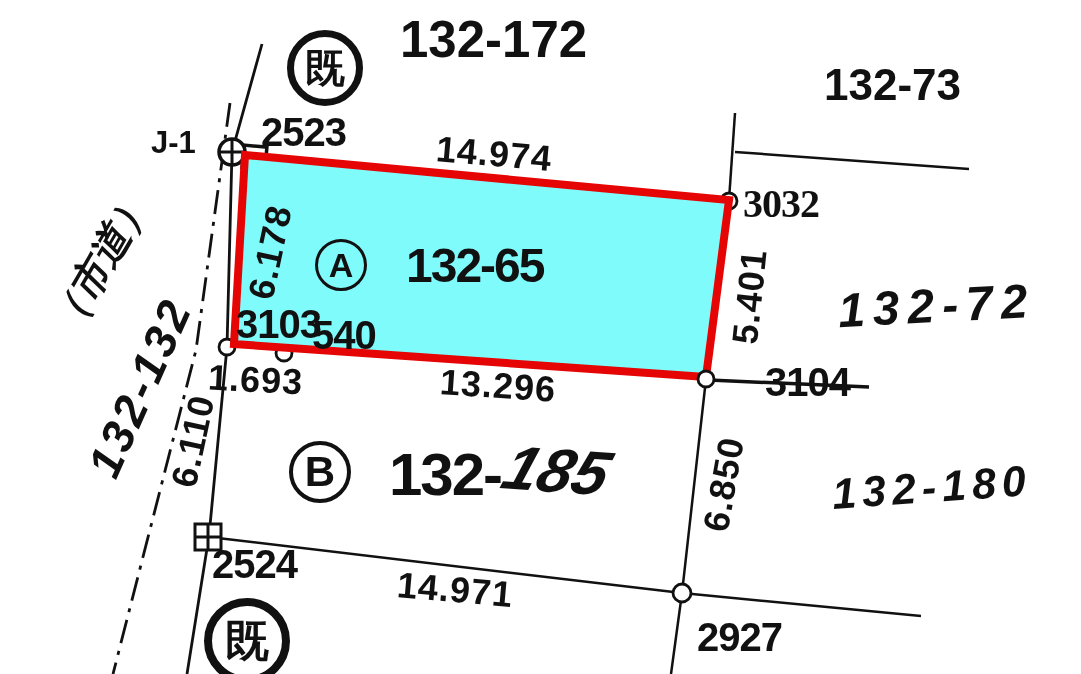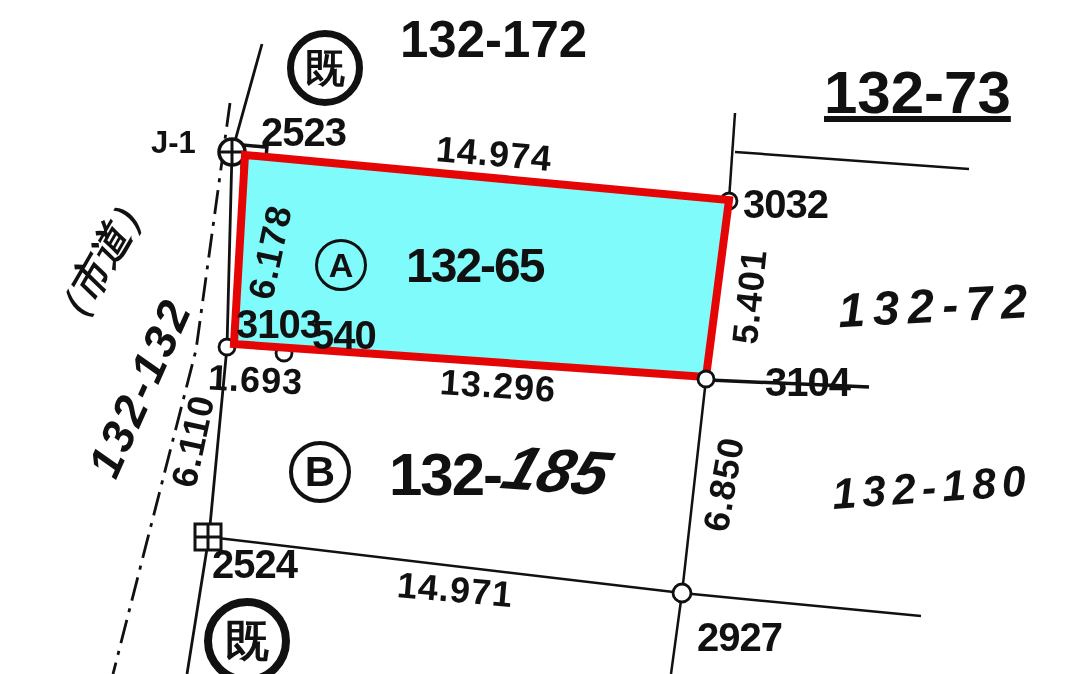--- a/index.html
+++ b/index.html
@@ -68,42 +68,42 @@
   </svg>
 
   <div class="stamp" style="left:287px;top:30px;width:62px;height:62px;font-size:40px;">
     <span>既</span>
   </div>
   <div class="stamp" style="left:204px;top:598px;width:70px;height:70px;border-width:8px;font-size:44px;">
     <span>既</span>
   </div>
 
   <div class="lbl" style="left:400px;top:14px;font-size:51px;">132-172</div>
-  <div class="lbl" style="left:824px;top:63px;font-size:60px;text-decoration:underline;">132-73</div>
+  <div class="lbl" style="left:824px;top:63px;font-size:44px;">132-73</div>
 
   <div class="pmark" style="left:315px;top:239px;width:46px;height:46px;font-size:34px;">
     <span>A</span>
   </div>
   <div class="lbl" style="left:406px;top:242px;font-size:48px;letter-spacing:-2px;">132-65</div>
 
   <div class="pmark" style="left:289px;top:441px;width:54px;height:54px;border-width:4px;font-size:42px;">
     <span>B</span>
   </div>
   <div class="lbl" style="left:389px;top:445px;font-size:60px;letter-spacing:-2px;">132-</div>
   <div class="lbl hand" style="left:505px;top:440px;font-size:62px;transform:rotate(4deg) skewX(-14deg);">185</div>
 
   <div class="lbl hand" style="left:838px;top:282px;font-size:48px;letter-spacing:8px;transform:rotate(-3deg);">132-72</div>
   <div class="lbl hand" style="left:832px;top:466px;font-size:43px;letter-spacing:6px;transform:rotate(-4deg);">132-180</div>
 
   <div class="lbl hand vert" style="left:42px;top:322px;font-size:40px;transform:rotate(-60deg);">（市道）</div>
   <div class="lbl hand vert" style="left:80px;top:465px;font-size:46px;letter-spacing:3px;transform:rotate(-66deg);">132-132</div>
 
   <div class="lbl" style="left:151px;top:127px;font-size:31px;">J-1</div>
   <div class="lbl pt" style="left:261px;top:112px;">2523</div>
-  <div class="lbl pt" style="left:743px;top:184px;">3032</div>
+  <div class="lbl pt" style="left:743px;top:184px;font-family:Liberation Serif, serif;">3032</div>
   <div class="lbl pt" style="left:236px;top:304px;">3103</div>
   <div class="lbl pt" style="left:312px;top:315px;">540</div>
   <div class="lbl pt" style="left:721px;top:362px;margin-left:44px;">3104</div>
   <div class="lbl pt" style="left:212px;top:544px;">2524</div>
   <div class="lbl pt" style="left:697px;top:617px;">2927</div>
 
   <div class="lbl meas" style="left:436px;top:136px;transform:rotate(5deg);">14.974</div>
   <div class="lbl meas vert" style="left:243px;top:295px;transform:rotate(-78deg);">6.178</div>
   <div class="lbl meas vert" style="left:727px;top:342px;transform:rotate(-84deg);">5.401</div>
   <div class="lbl meas" style="left:440px;top:368px;transform:rotate(4deg);">13.296</div>

